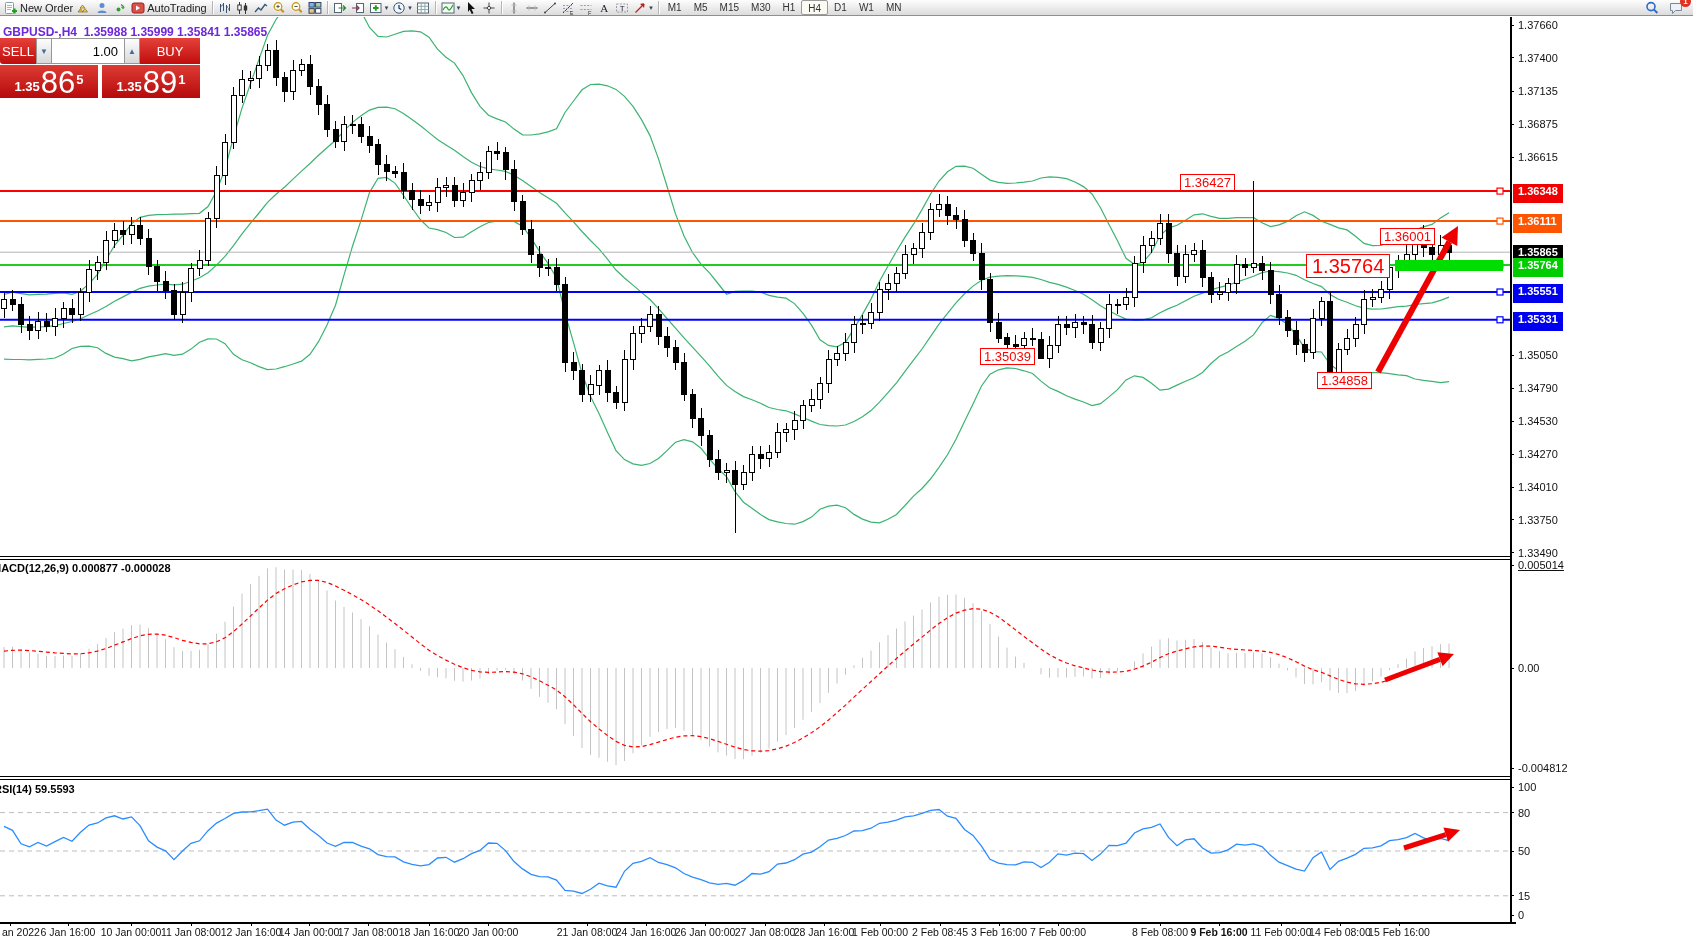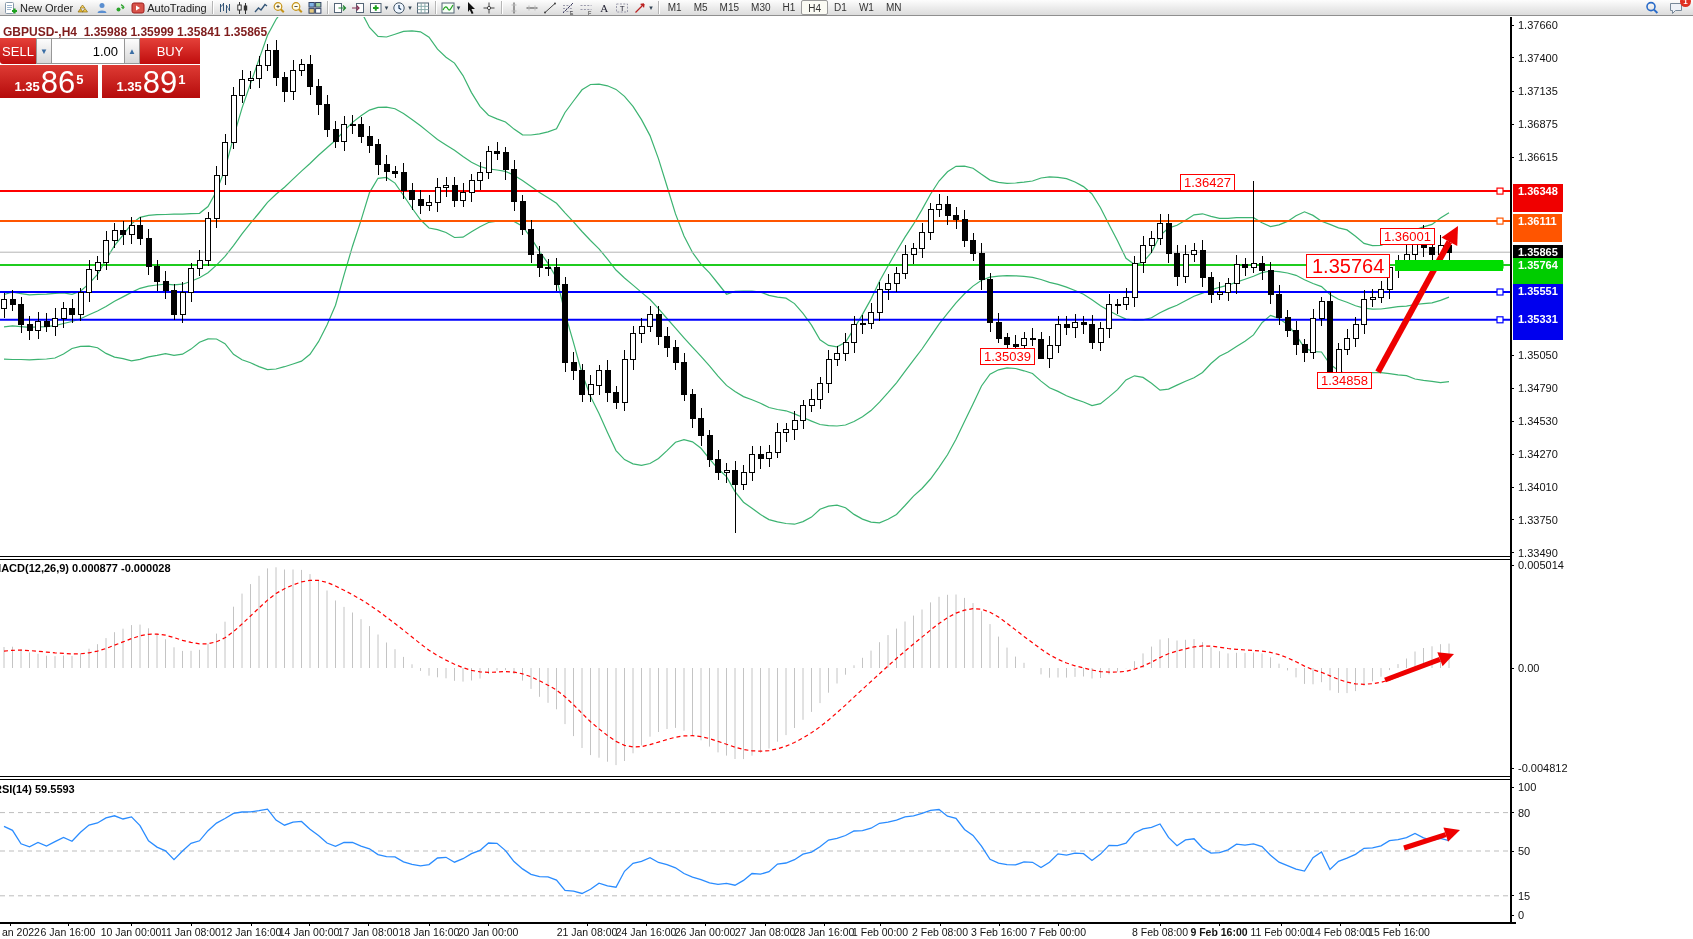--- a/index.html
+++ b/index.html
@@ -28,29 +28,29 @@
   #macd-svg{top:543px;}
   #rsi-svg{top:763px;}
   .divider{position:absolute;left:0;width:1516px;height:4px;background:#fff;
     border-top:1px solid #000;border-bottom:1px solid #000;z-index:8;}
   .axis-vline{position:absolute;left:1510px;top:0;width:2px;height:905px;background:#000;z-index:9;}
   .axis-bottomline{position:absolute;left:0;top:905px;width:1516px;height:2px;background:#000;z-index:9;}
   
   .right-axis{position:absolute;left:1512px;top:0;width:181px;height:905px;background:#fff;z-index:10;}
   .ytick{position:absolute;left:6px;font-size:11px;color:#111;white-space:nowrap;}
   .ytickmark{position:absolute;left:-2px;width:4px;height:1px;background:#000;}
-  .ybadge{position:absolute;left:1px;height:28px;line-height:15px;font-size:11px;font-weight:bold;
+  .ybadge{position:absolute;left:1px;height:19px;line-height:15px;font-size:11px;font-weight:bold;
     color:#fff;padding:0 5px;white-space:nowrap;}
   
   .time-axis{position:absolute;left:0;top:907px;width:1516px;height:15px;background:#fff;overflow:hidden;z-index:10;}
   .tlab{position:absolute;top:2px;font-size:10.5px;color:#111;white-space:nowrap;transform:translateX(-50%);}
   .tlab.first{transform:none;}
   .ttick{position:absolute;top:-2px;width:1px;height:4px;background:#000;}
   
-  .ohlc-header{position:absolute;left:3px;top:8px;font-size:12px;font-weight:bold;color:#7f1d1d;z-index:20;letter-spacing:0;}
+  .ohlc-header{position:absolute;left:3px;top:8px;font-size:12px;font-weight:bold;color:#6d28d9;z-index:20;letter-spacing:0;}
   .ind-label{position:absolute;font-size:11px;font-weight:bold;color:#000;z-index:20;white-space:nowrap;}
   .callout{position:absolute;background:#fff;border:1px solid #ff0000;color:#ff0000;
     font-size:13px;line-height:15px;padding:0 3px;z-index:22;white-space:nowrap;}
   .callout.big{font-size:20px;line-height:22px;padding:0 5px;border-width:1px;}
   .hl-band{position:absolute;background:#00dd00;z-index:21;}
   
   .trade-panel{position:absolute;left:0;top:21px;width:200px;z-index:30;font-family:"Liberation Sans",sans-serif;}
   .tp-row1{display:flex;height:26px;}
   .btn-sell,.btn-buy{background:linear-gradient(180deg,#e5413a,#c00d0d);color:#fff;font-size:13px;
     display:flex;align-items:center;justify-content:center;cursor:pointer;}
@@ -851,21 +851,21 @@
         <div class="ytick" style="top: 398.203px;">1.34530</div>
         <div class="ytickmark" style="top: 436.614px;"></div>
         <div class="ytick" style="top: 431.114px;">1.34270</div>
         <div class="ytickmark" style="top: 469.525px;"></div>
         <div class="ytick" style="top: 464.025px;">1.34010</div>
         <div class="ytickmark" style="top: 502.437px;"></div>
         <div class="ytick" style="top: 496.937px;">1.33750</div>
         <div class="ytickmark" style="top: 535.348px;"></div>
         <div class="ytick" style="top: 529.848px;">1.33490</div>
         <div class="ytickmark" style="top: 547.5px;"></div>
-        <div class="ytick" style="top: 542px;">0.005014</div>
+        <div class="ytick" style="top: 542px; text-decoration: underline;">0.005014</div>
         <div class="ytickmark" style="top: 650.5px;"></div>
         <div class="ytick" style="top: 645px;">0.00</div>
         <div class="ytickmark" style="top: 750.959px;"></div>
         <div class="ytick" style="top: 745.459px;">-0.004812</div>
         <div class="ytickmark" style="top: 769.5px;"></div>
         <div class="ytick" style="top: 764px;">100</div>
         <div class="ytickmark" style="top: 795.1px;"></div>
         <div class="ytick" style="top: 789.6px;">80</div>
         <div class="ytickmark" style="top: 833.5px;"></div>
         <div class="ytick" style="top: 828px;">50</div>
@@ -905,21 +905,21 @@
         <div class="tlab" style="left: 646px;">24 Jan 16:00</div>
         <div class="ttick" style="left: 705px;"></div>
         <div class="tlab" style="left: 705px;">26 Jan 00:00</div>
         <div class="ttick" style="left: 765px;"></div>
         <div class="tlab" style="left: 765px;">27 Jan 08:00</div>
         <div class="ttick" style="left: 824px;"></div>
         <div class="tlab" style="left: 824px;">28 Jan 16:00</div>
         <div class="ttick" style="left: 880px;"></div>
         <div class="tlab" style="left: 880px;">1 Feb 00:00</div>
         <div class="ttick" style="left: 940px;"></div>
-        <div class="tlab" style="left: 940px;">2 Feb 08:00</div>
+        <div class="tlab" style="left: 940px;">2 Feb 08:45</div>
         <div class="ttick" style="left: 999px;"></div>
         <div class="tlab" style="left: 999px;">3 Feb 16:00</div>
         <div class="ttick" style="left: 1058px;"></div>
         <div class="tlab" style="left: 1058px;">7 Feb 00:00</div>
         <div class="ttick" style="left: 1160px;"></div>
         <div class="tlab" style="left: 1160px;">8 Feb 08:00</div>
         <div class="ttick" style="left: 1219px;"></div>
         <div class="tlab" style="left: 1219px; font-weight: bold;">9 Feb 16:00</div>
         <div class="ttick" style="left: 1281px;"></div>
         <div class="tlab" style="left: 1281px;">11 Feb 00:00</div>

